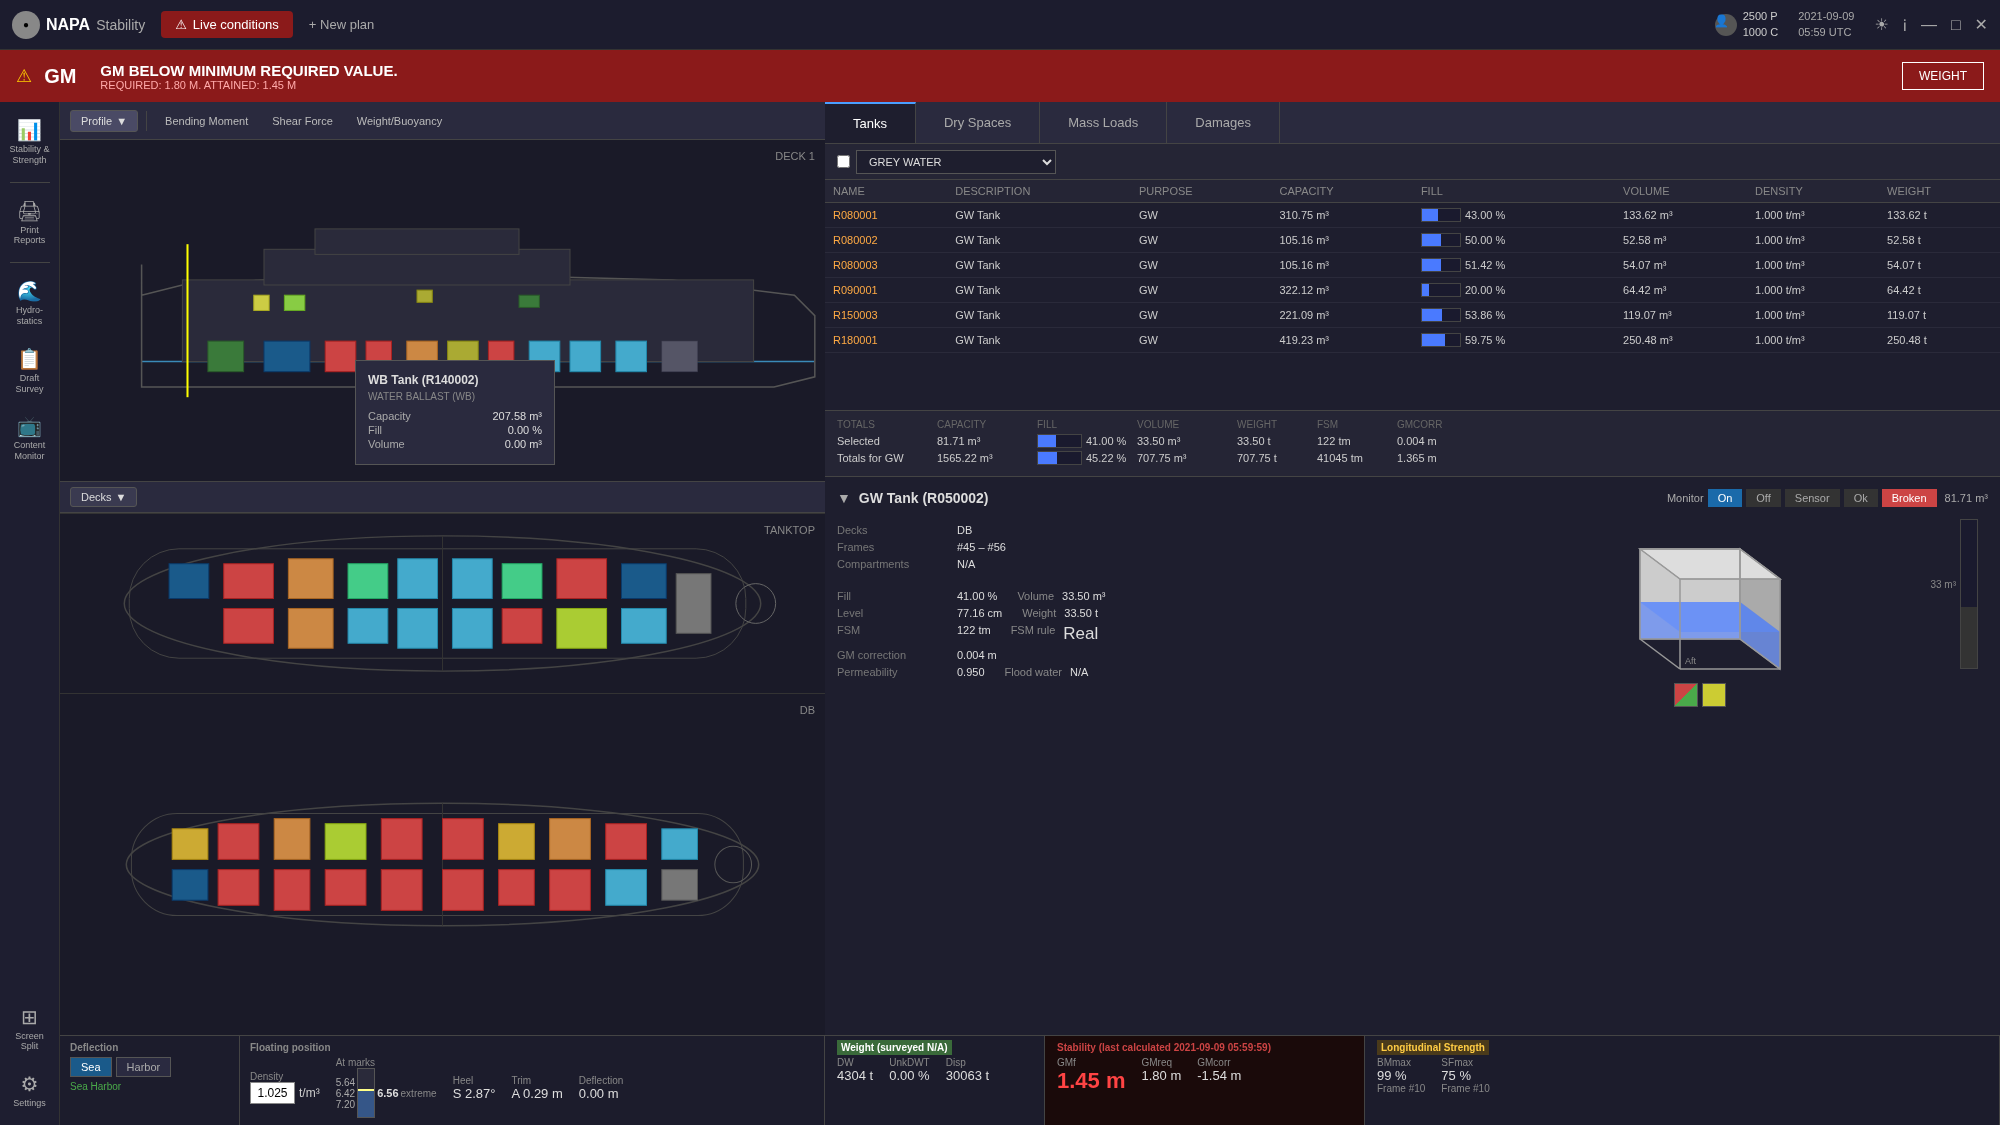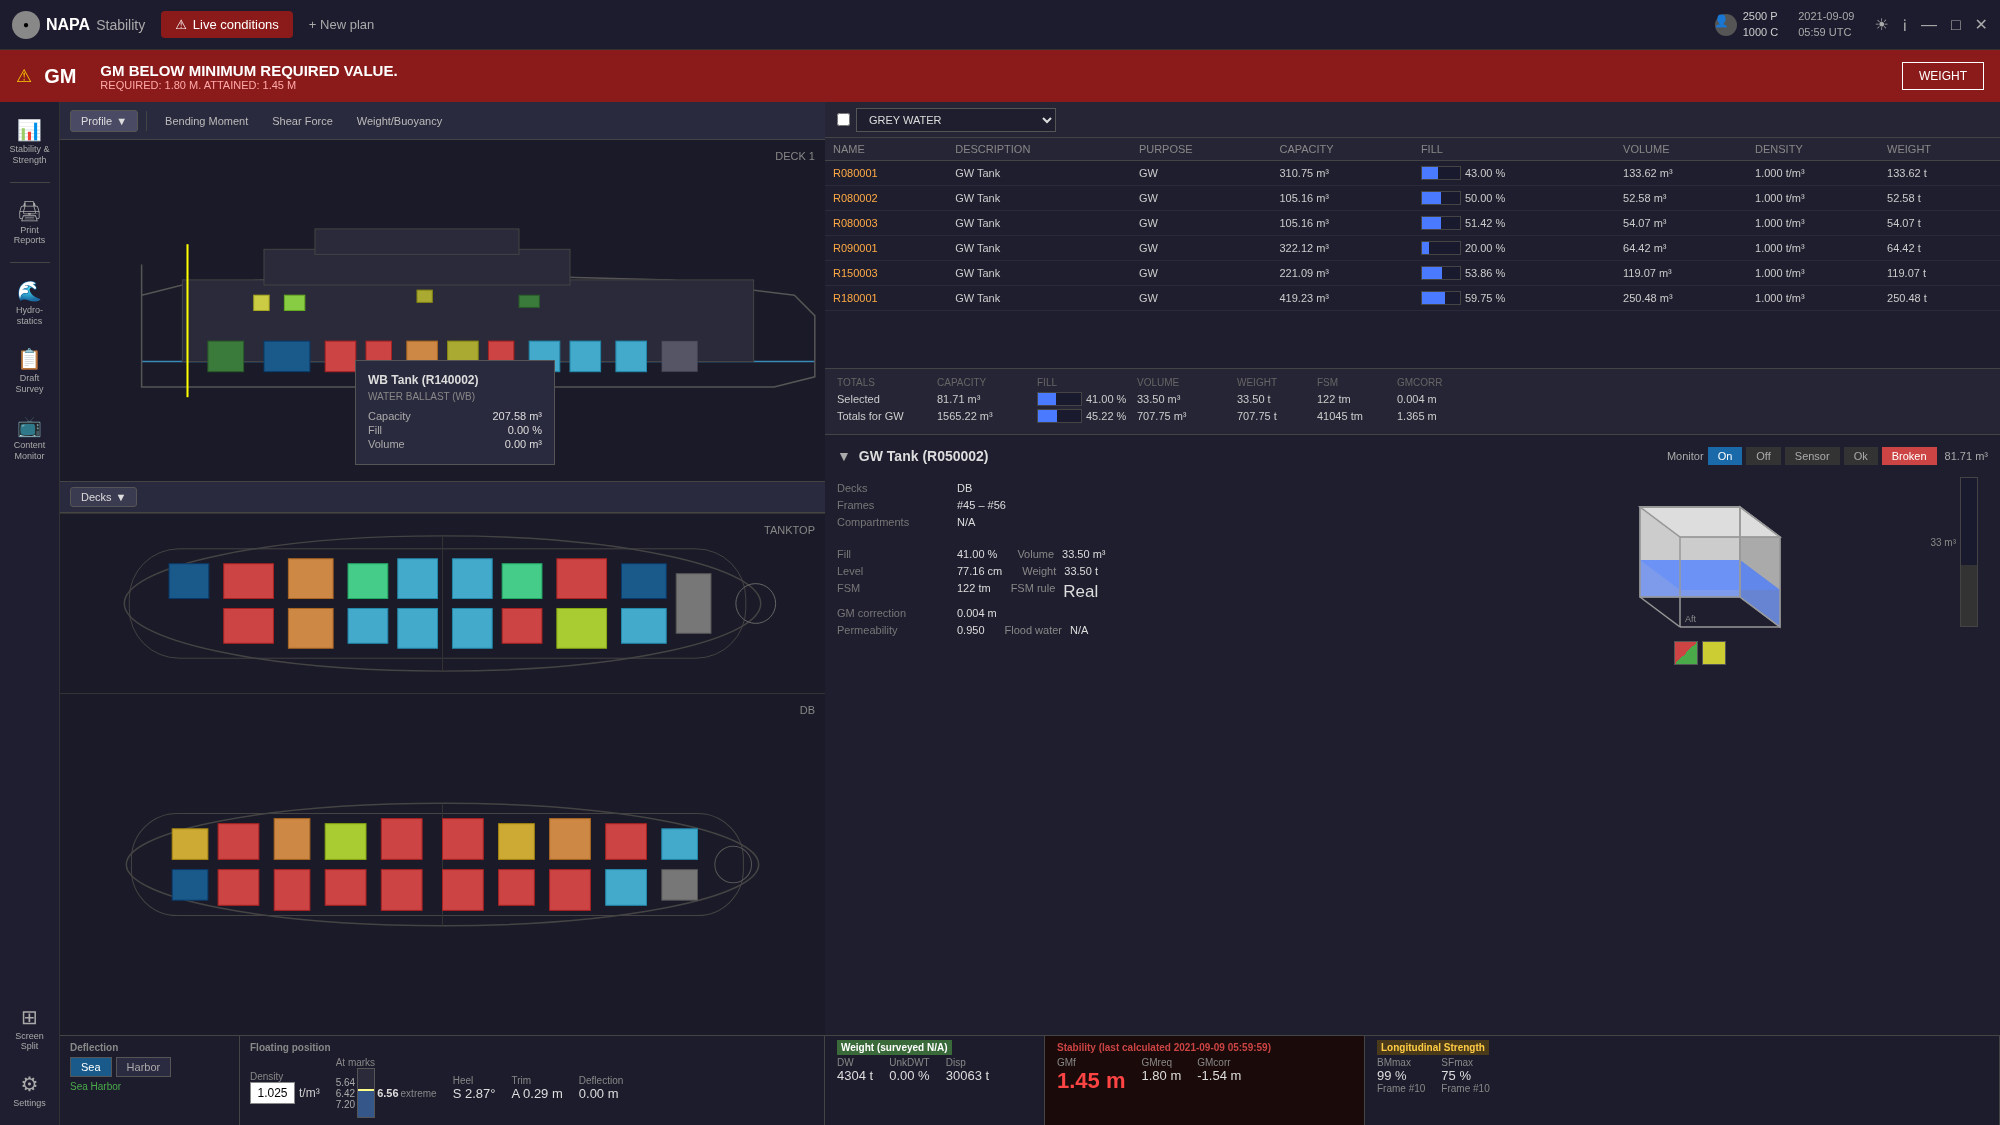--- a/index.html
+++ b/index.html
@@ -406,20 +406,34 @@
               <span class="float-label">Deflection</span>
               <span class="float-val">0.00 m</span>
             </div>
           </div>
         </div>
       </div>
     </div>
 
     <div class="right-panel">
 
+      <div class="tabs-bar">
+        <div class="tab active">
+          <span>Tanks</span>
+        </div>
+        <div class="tab">
+          <span>Dry Spaces</span>
+        </div>
+        <div class="tab">
+          <span>Mass Loads</span>
+        </div>
+        <div class="tab">
+          <span>Damages</span>
+        </div>
+      </div>
 
       <div class="tank-filter">
         <input type="checkbox" style="margin-right: 6px;">
         <select class="filter-select">
           <option>GREY WATER</option>
           <option>WATER BALLAST</option>
           <option>FUEL OIL</option>
           <option>FRESH WATER</option>
         </select>
       </div>

